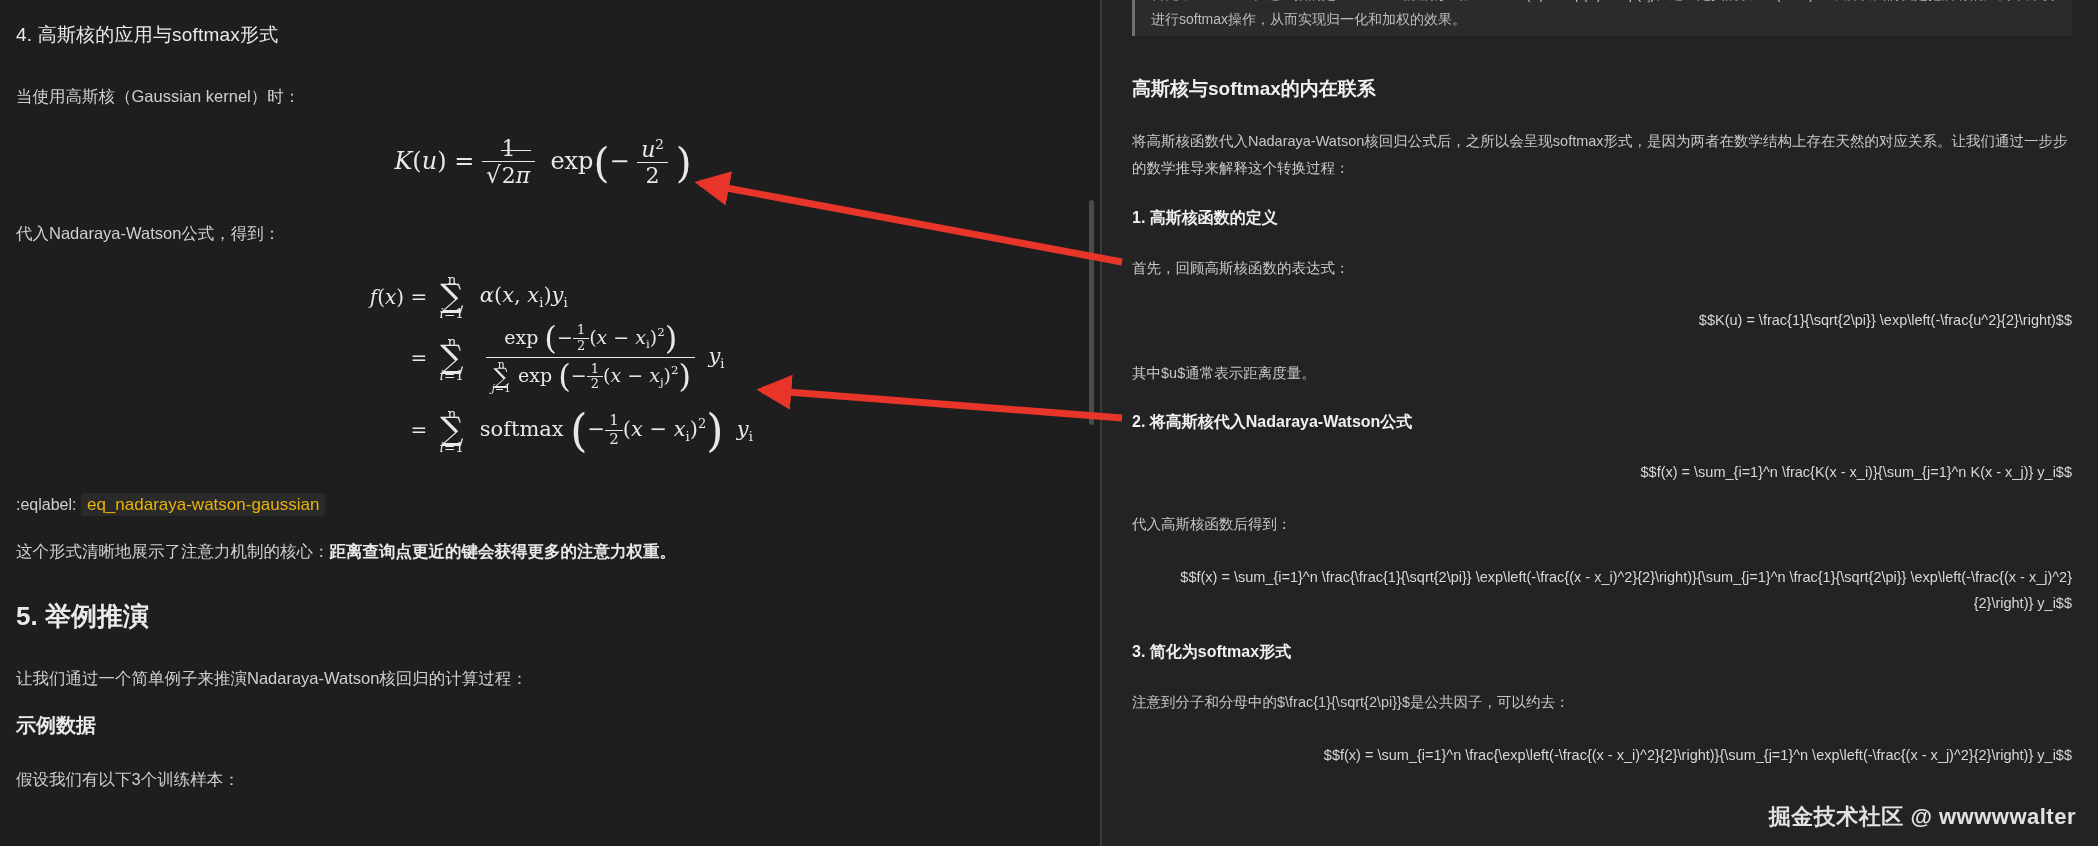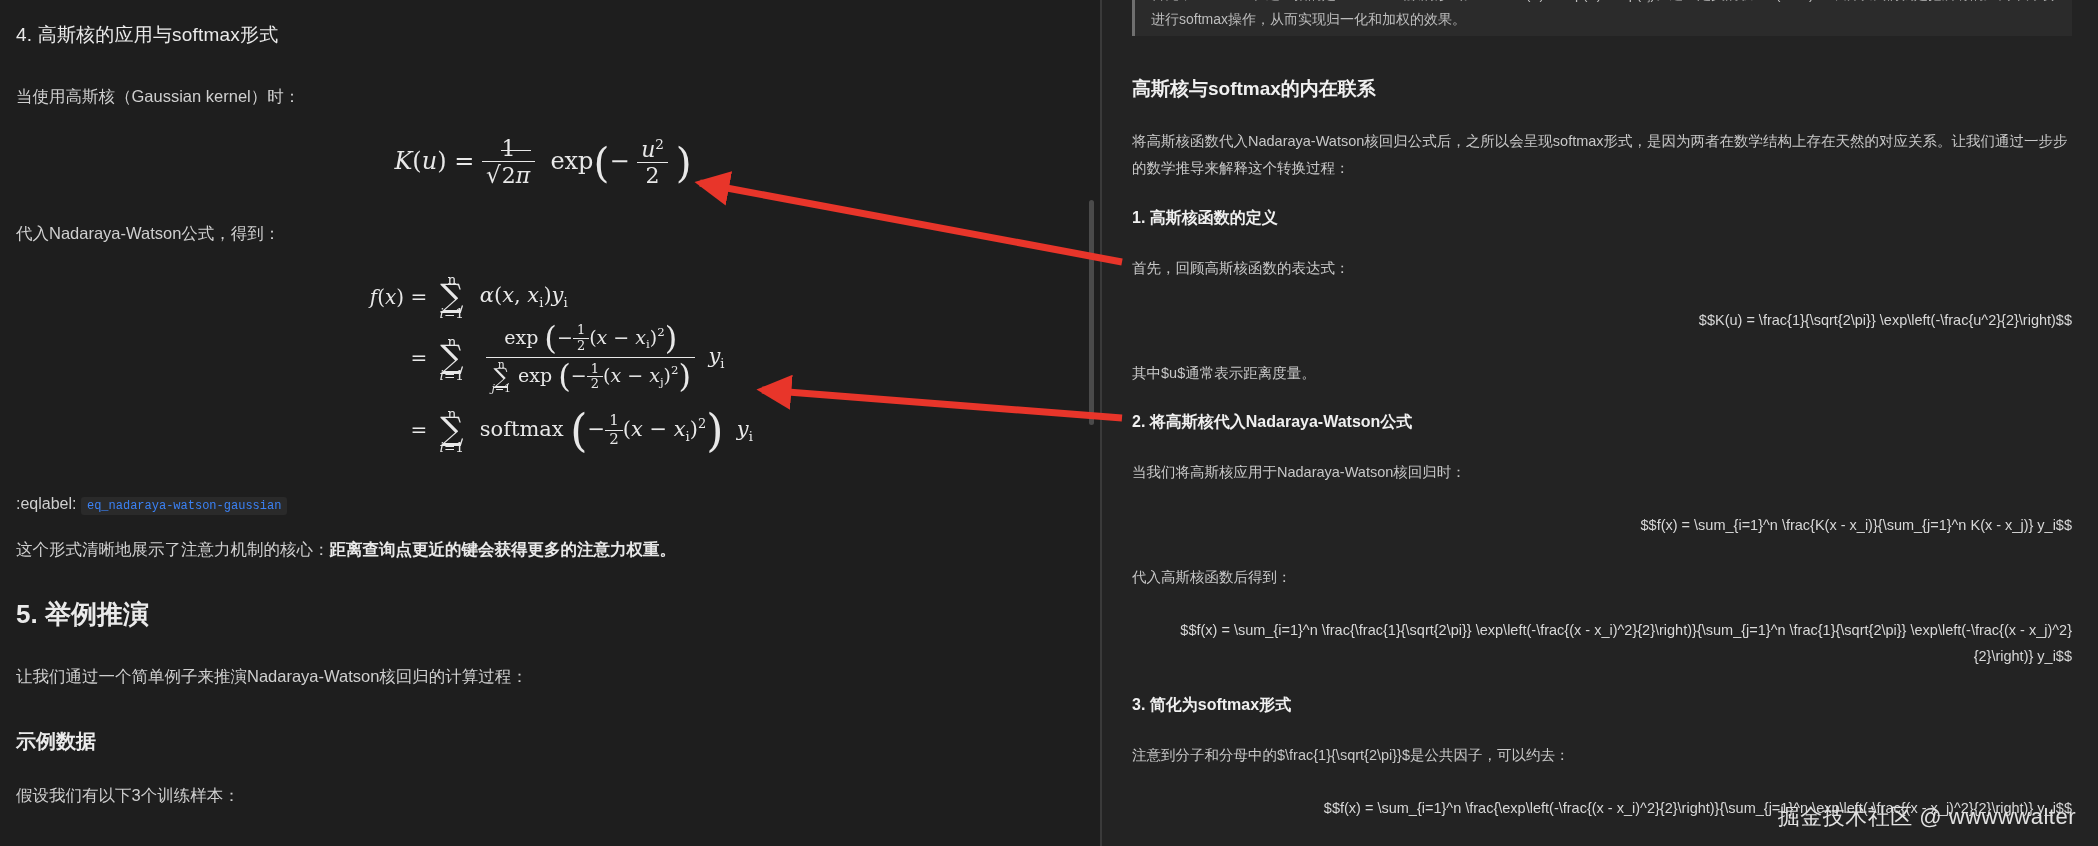--- a/index.html
+++ b/index.html
@@ -37,21 +37,21 @@
   .h-sub {
     font-size: 26px;
     font-weight: bold;
     color: #eaeaea;
     margin: 34px 0 30px 0;
   }
   .h-sub3 {
     font-size: 20px;
     font-weight: bold;
     color: #eaeaea;
-    margin: 38px 0 26px 0;
+    margin: 20px 0 26px 0;
   }
   .para {
     font-size: 16.5px;
     line-height: 1.7;
     color: #cfcfcf;
     margin: 0 0 20px 0;
   }
   .para.tight { margin-bottom: 10px; }
 
   
@@ -103,23 +103,23 @@
   .eq-row { display: flex; align-items: center; margin: 9px 0; white-space: nowrap; }
   .eq-lhs { min-width: 104px; text-align: right; padding-right: 10px; font-size: 20px; }
   .eq-rhs { font-size: 21px; }
 
   .eqlabel-line {
     font-size: 16px;
     color: #cfcfcf;
     margin: 26px 0 22px 0;
   }
   .eqlabel-code {
-    font-family: Liberation Mono, monospace;
-    font-size: 12px;
-    color: #3b82f6;
+    font-family: Liberation Sans, sans-serif;
+    font-size: 17px;
+    color: #eab308;
     background: #2a2a2a;
     padding: 2px 6px;
     border-radius: 3px;
   }
   .bold-hl { font-weight: bold; color: #e9e9e9; }
 
   
   .left-scrollbar {
     position: absolute;
     right: 6px;
@@ -196,21 +196,21 @@
     pointer-events: none;
   }
 
   
   .watermark {
     position: absolute;
     right: 22px;
     bottom: 14px;
     font-size: 22px;
     color: #e2e2e2;
-    font-weight: normal;
+    font-weight: bold;
     letter-spacing: .5px;
     white-space: nowrap;
   }
 </style>
 </head>
 <body>
 
 <div class="page">
 
   <div class="left-pane">
@@ -302,21 +302,20 @@
     <div class="r-h2">高斯核与softmax的内在联系</div>
 
     <div class="r-p">将高斯核函数代入Nadaraya-Watson核回归公式后，之所以会呈现softmax形式，是因为两者在数学结构上存在天然的对应关系。让我们通过一步步的数学推导来解释这个转换过程：</div>
 
     <div class="r-h3">1. 高斯核函数的定义</div>
     <div class="r-p">首先，回顾高斯核函数的表达式：</div>
     <div class="r-tex">$$K(u) = \frac{1}{\sqrt{2\pi}} \exp\left(-\frac{u^2}{2}\right)$$</div>
     <div class="r-p">其中$u$通常表示距离度量。</div>
 
     <div class="r-h3">2. 将高斯核代入Nadaraya-Watson公式</div>
-    <div class="r-p">当我们将高斯核应用于Nadaraya-Watson核回归时：</div>
     <div class="r-tex">$$f(x) = \sum_{i=1}^n \frac{K(x - x_i)}{\sum_{j=1}^n K(x - x_j)} y_i$$</div>
     <div class="r-p">代入高斯核函数后得到：</div>
     <div class="r-tex">$$f(x) = \sum_{i=1}^n \frac{\frac{1}{\sqrt{2\pi}} \exp\left(-\frac{(x - x_i)^2}{2}\right)}{\sum_{j=1}^n \frac{1}{\sqrt{2\pi}} \exp\left(-\frac{(x - x_j)^2}{2}\right)} y_i$$</div>
 
     <div class="r-h3">3. 简化为softmax形式</div>
     <div class="r-p">注意到分子和分母中的$\frac{1}{\sqrt{2\pi}}$是公共因子，可以约去：</div>
     <div class="r-tex">$$f(x) = \sum_{i=1}^n \frac{\exp\left(-\frac{(x - x_i)^2}{2}\right)}{\sum_{j=1}^n \exp\left(-\frac{(x - x_j)^2}{2}\right)} y_i$$</div>
 
   </div>
 

